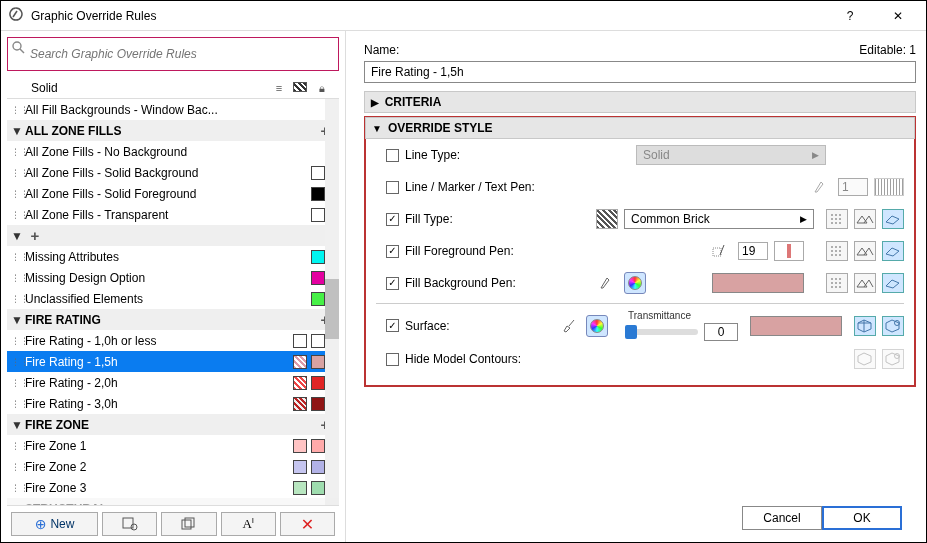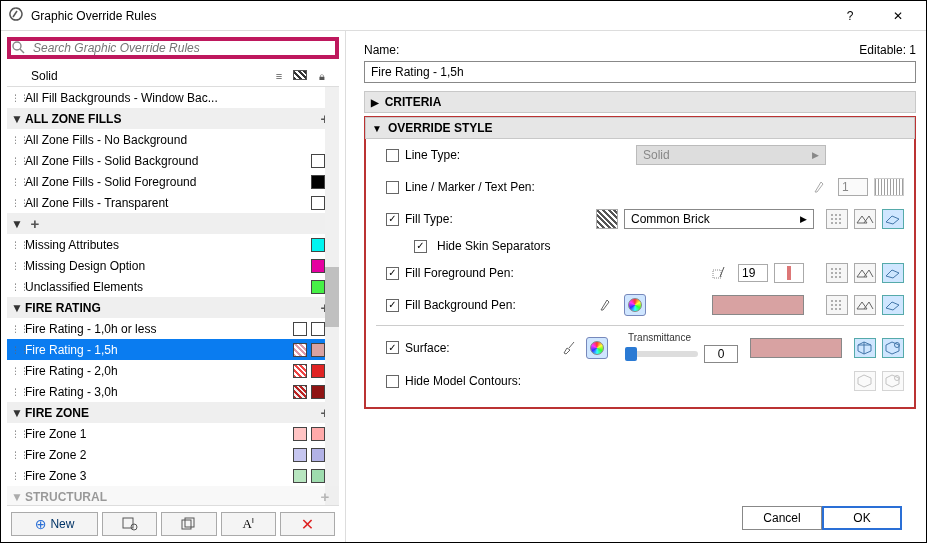--- a/index.html
+++ b/index.html
@@ -3,21 +3,21 @@
 <meta charset="utf-8">
 <style>
   * { box-sizing: border-box; margin: 0; padding: 0; font-family: "Segoe UI", Tahoma, sans-serif; font-size: 12px; }
   body { width: 927px; height: 543px; background: #fff; border: 1px solid #000; display: flex; flex-direction: column; overflow: hidden; }
   .titlebar { height: 30px; display: flex; align-items: center; padding: 0 8px; border-bottom: 1px solid #ddd; gap: 8px; }
   .titlebar .t-title { flex: 1; }
   .titlebar .t-btn { width: 40px; height: 30px; display: flex; align-items: center; justify-content: center; }
   .main { flex: 1; display: flex; min-height: 0; }
   .left { width: 345px; display: flex; flex-direction: column; border-right: 1px solid #ddd; padding: 6px 6px 0 6px; }
   .searchwrap { position: relative; }
-  .search { width: 100%; height: 22px; padding: 2px 4px 2px 22px; border: 4px solid #be185d; color: #777; font-style: italic; }
+  .search { width: 100%; height: 34px; padding: 2px 4px 2px 22px; border: 1px solid #be185d; color: #777; font-style: italic; }
   .s-icon { position: absolute; left: 4px; top: 3px; }
   .hdrrow { display: flex; align-items: center; height: 22px; padding: 0 6px 0 24px; border-bottom: 1px solid #ddd; margin-top: 6px; }
   .hdrrow .name { flex: 1; }
   .hdrrow .hicon { width: 22px; text-align: center; }
   .list { flex: 1; overflow: hidden; position: relative; }
   .scroll-track { position:absolute; right:0; top:0; bottom:0; width:14px; background:#f0f0f0; }
   .scroll-thumb { position:absolute; right:0; top:180px; width:14px; height:60px; background:#c0c0c0; }
   .row { display: flex; align-items: center; height: 21px; padding: 0 4px 0 4px; gap: 4px; }
   .row.group { background: #efefef; font-weight: bold; }
   .row .grip { width: 10px; color: #666; font-size: 9px; text-align: center; }
@@ -338,24 +338,20 @@
               </svg>
             </div>
           <div class="ico sel3d">
               <svg width="18" height="12">
                 <path d="M2 9 L8 3 L15 6 L9 11 Z" fill="#cde6ff" stroke="#47a"></path>
               </svg>
             </div>
         </div>
       </div>
 
-      <div class="frow" style="padding-left:48px;min-height:22px">
-        <span class="cb chk"></span>
-        <span>Hide Skin Separators</span>
-      </div>
 
       <div class="frow">
         <span class="lbl">
             <span class="cb chk"></span>
             <span>Fill Foreground Pen:</span>
           </span>
         <div class="ctl-area">
           <span class="pensicon">
               <svg width="18" height="16">
                 <rect x="1" y="5" width="8" height="8" fill="none" stroke="#888" stroke-dasharray="1 1"></rect>

